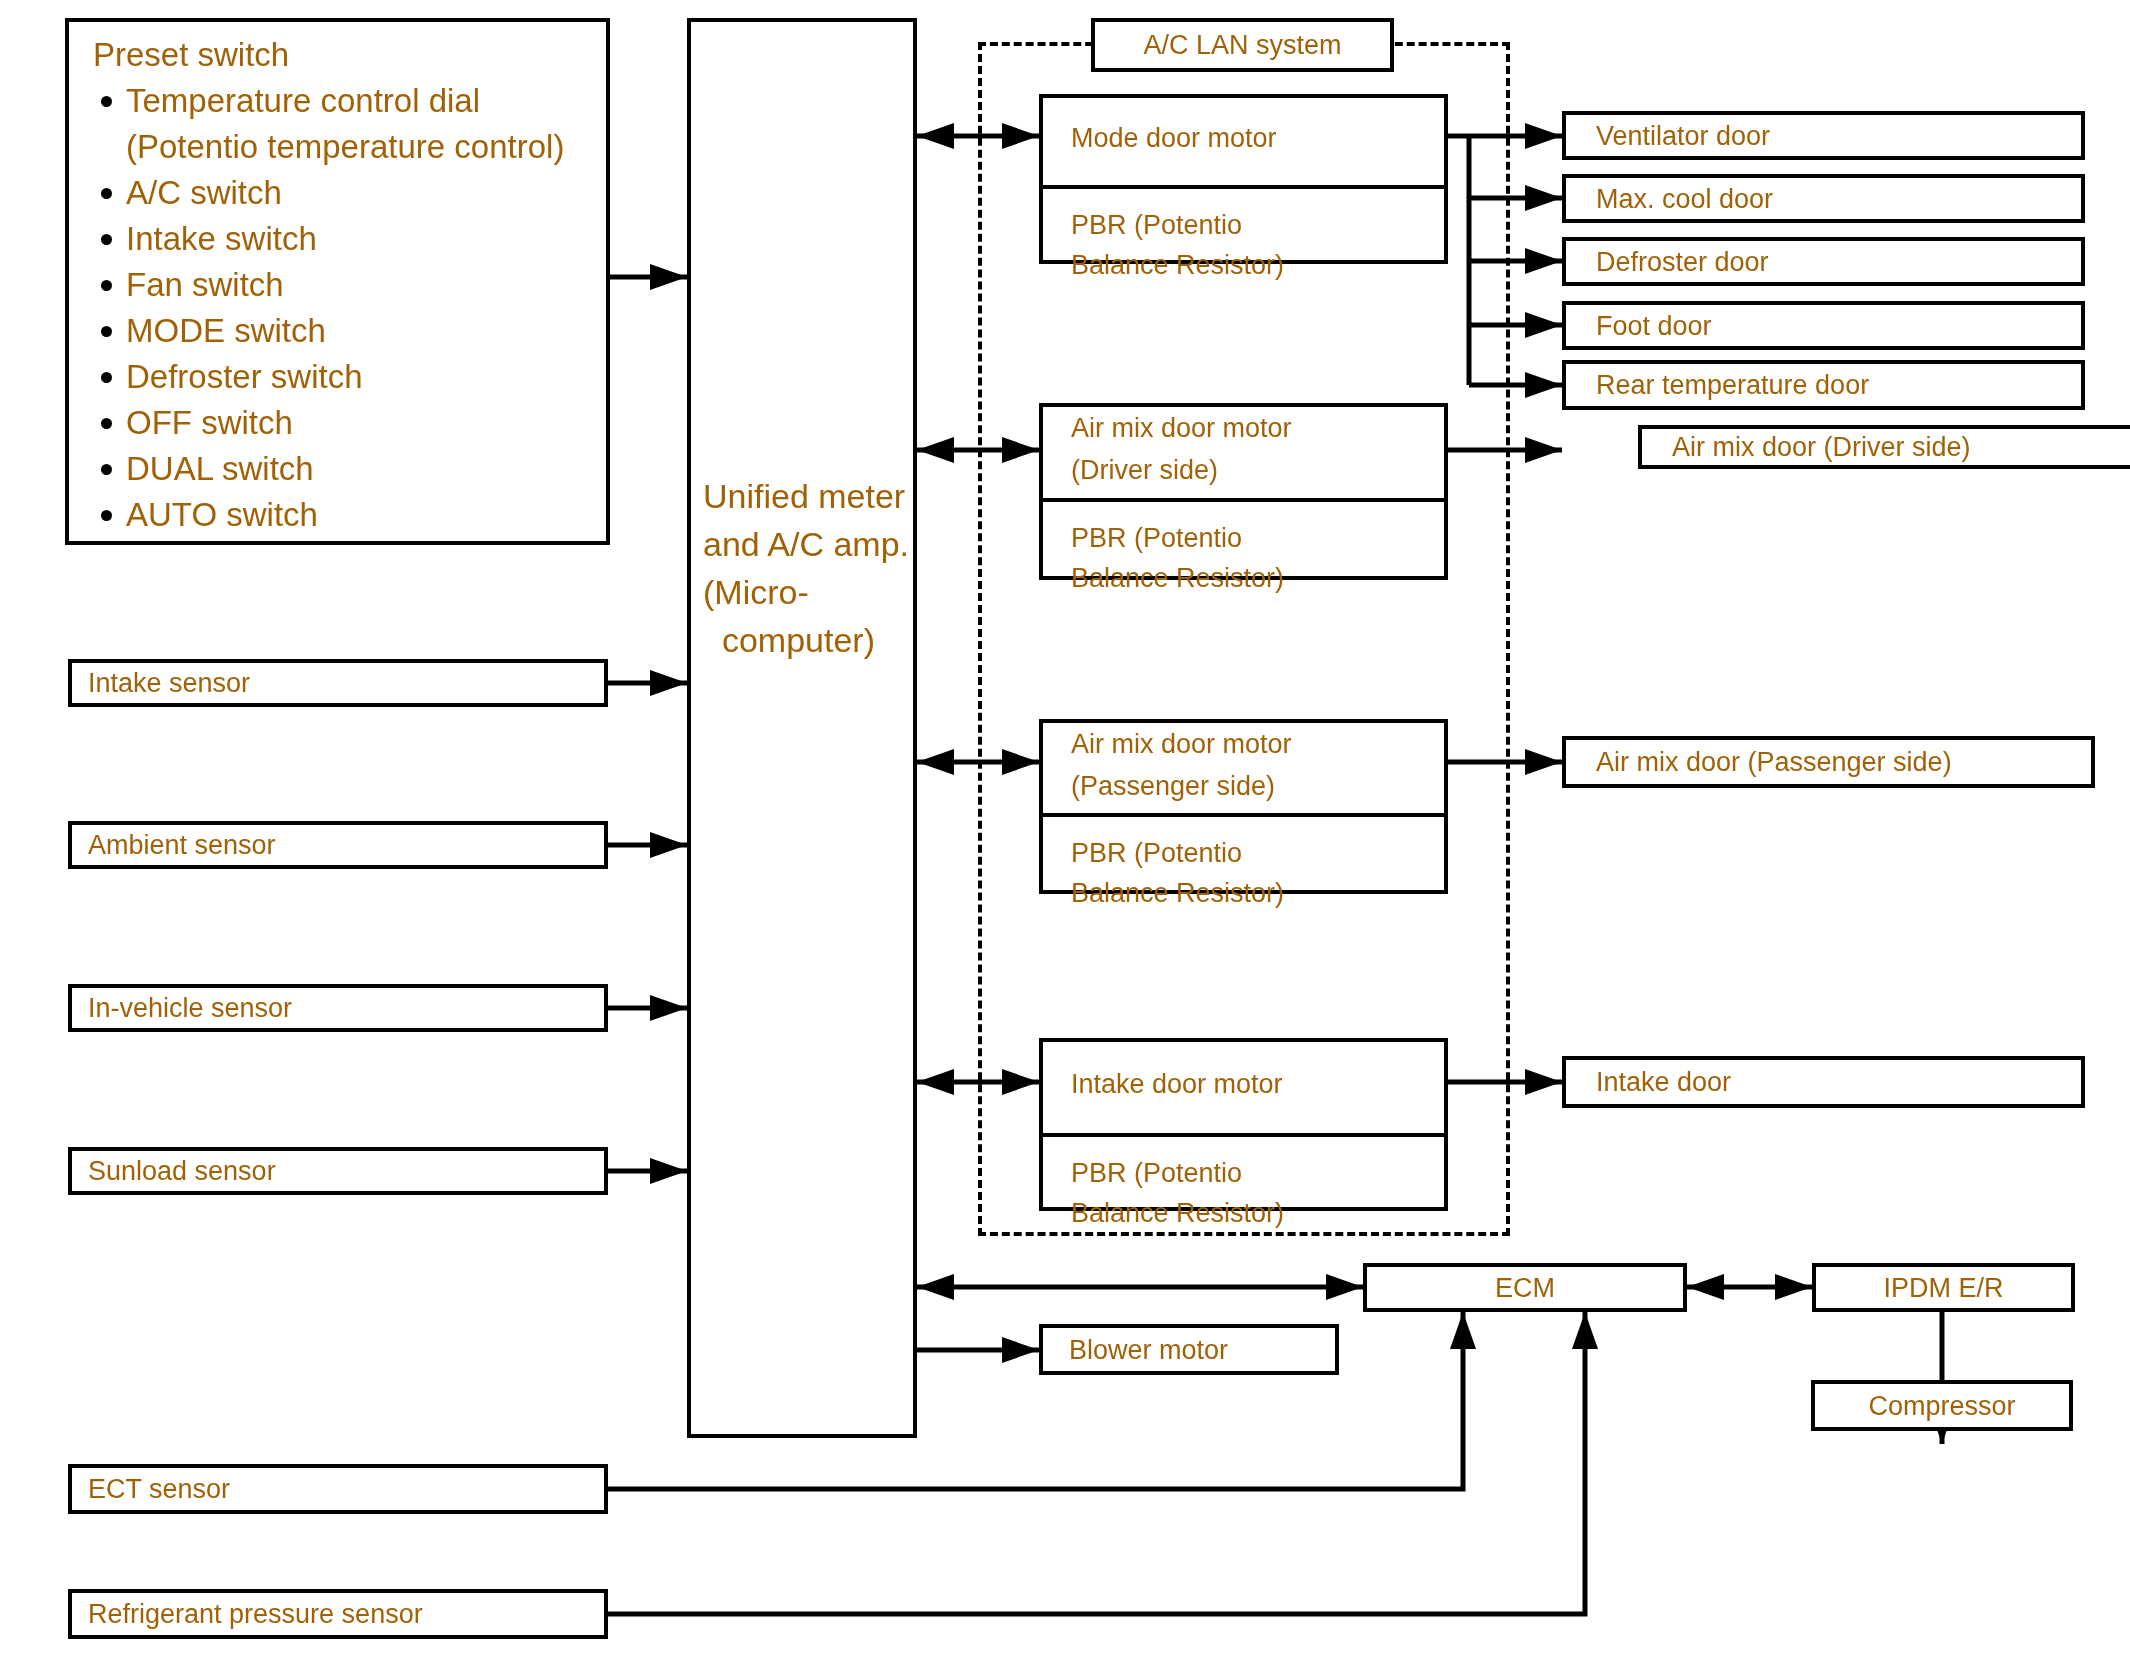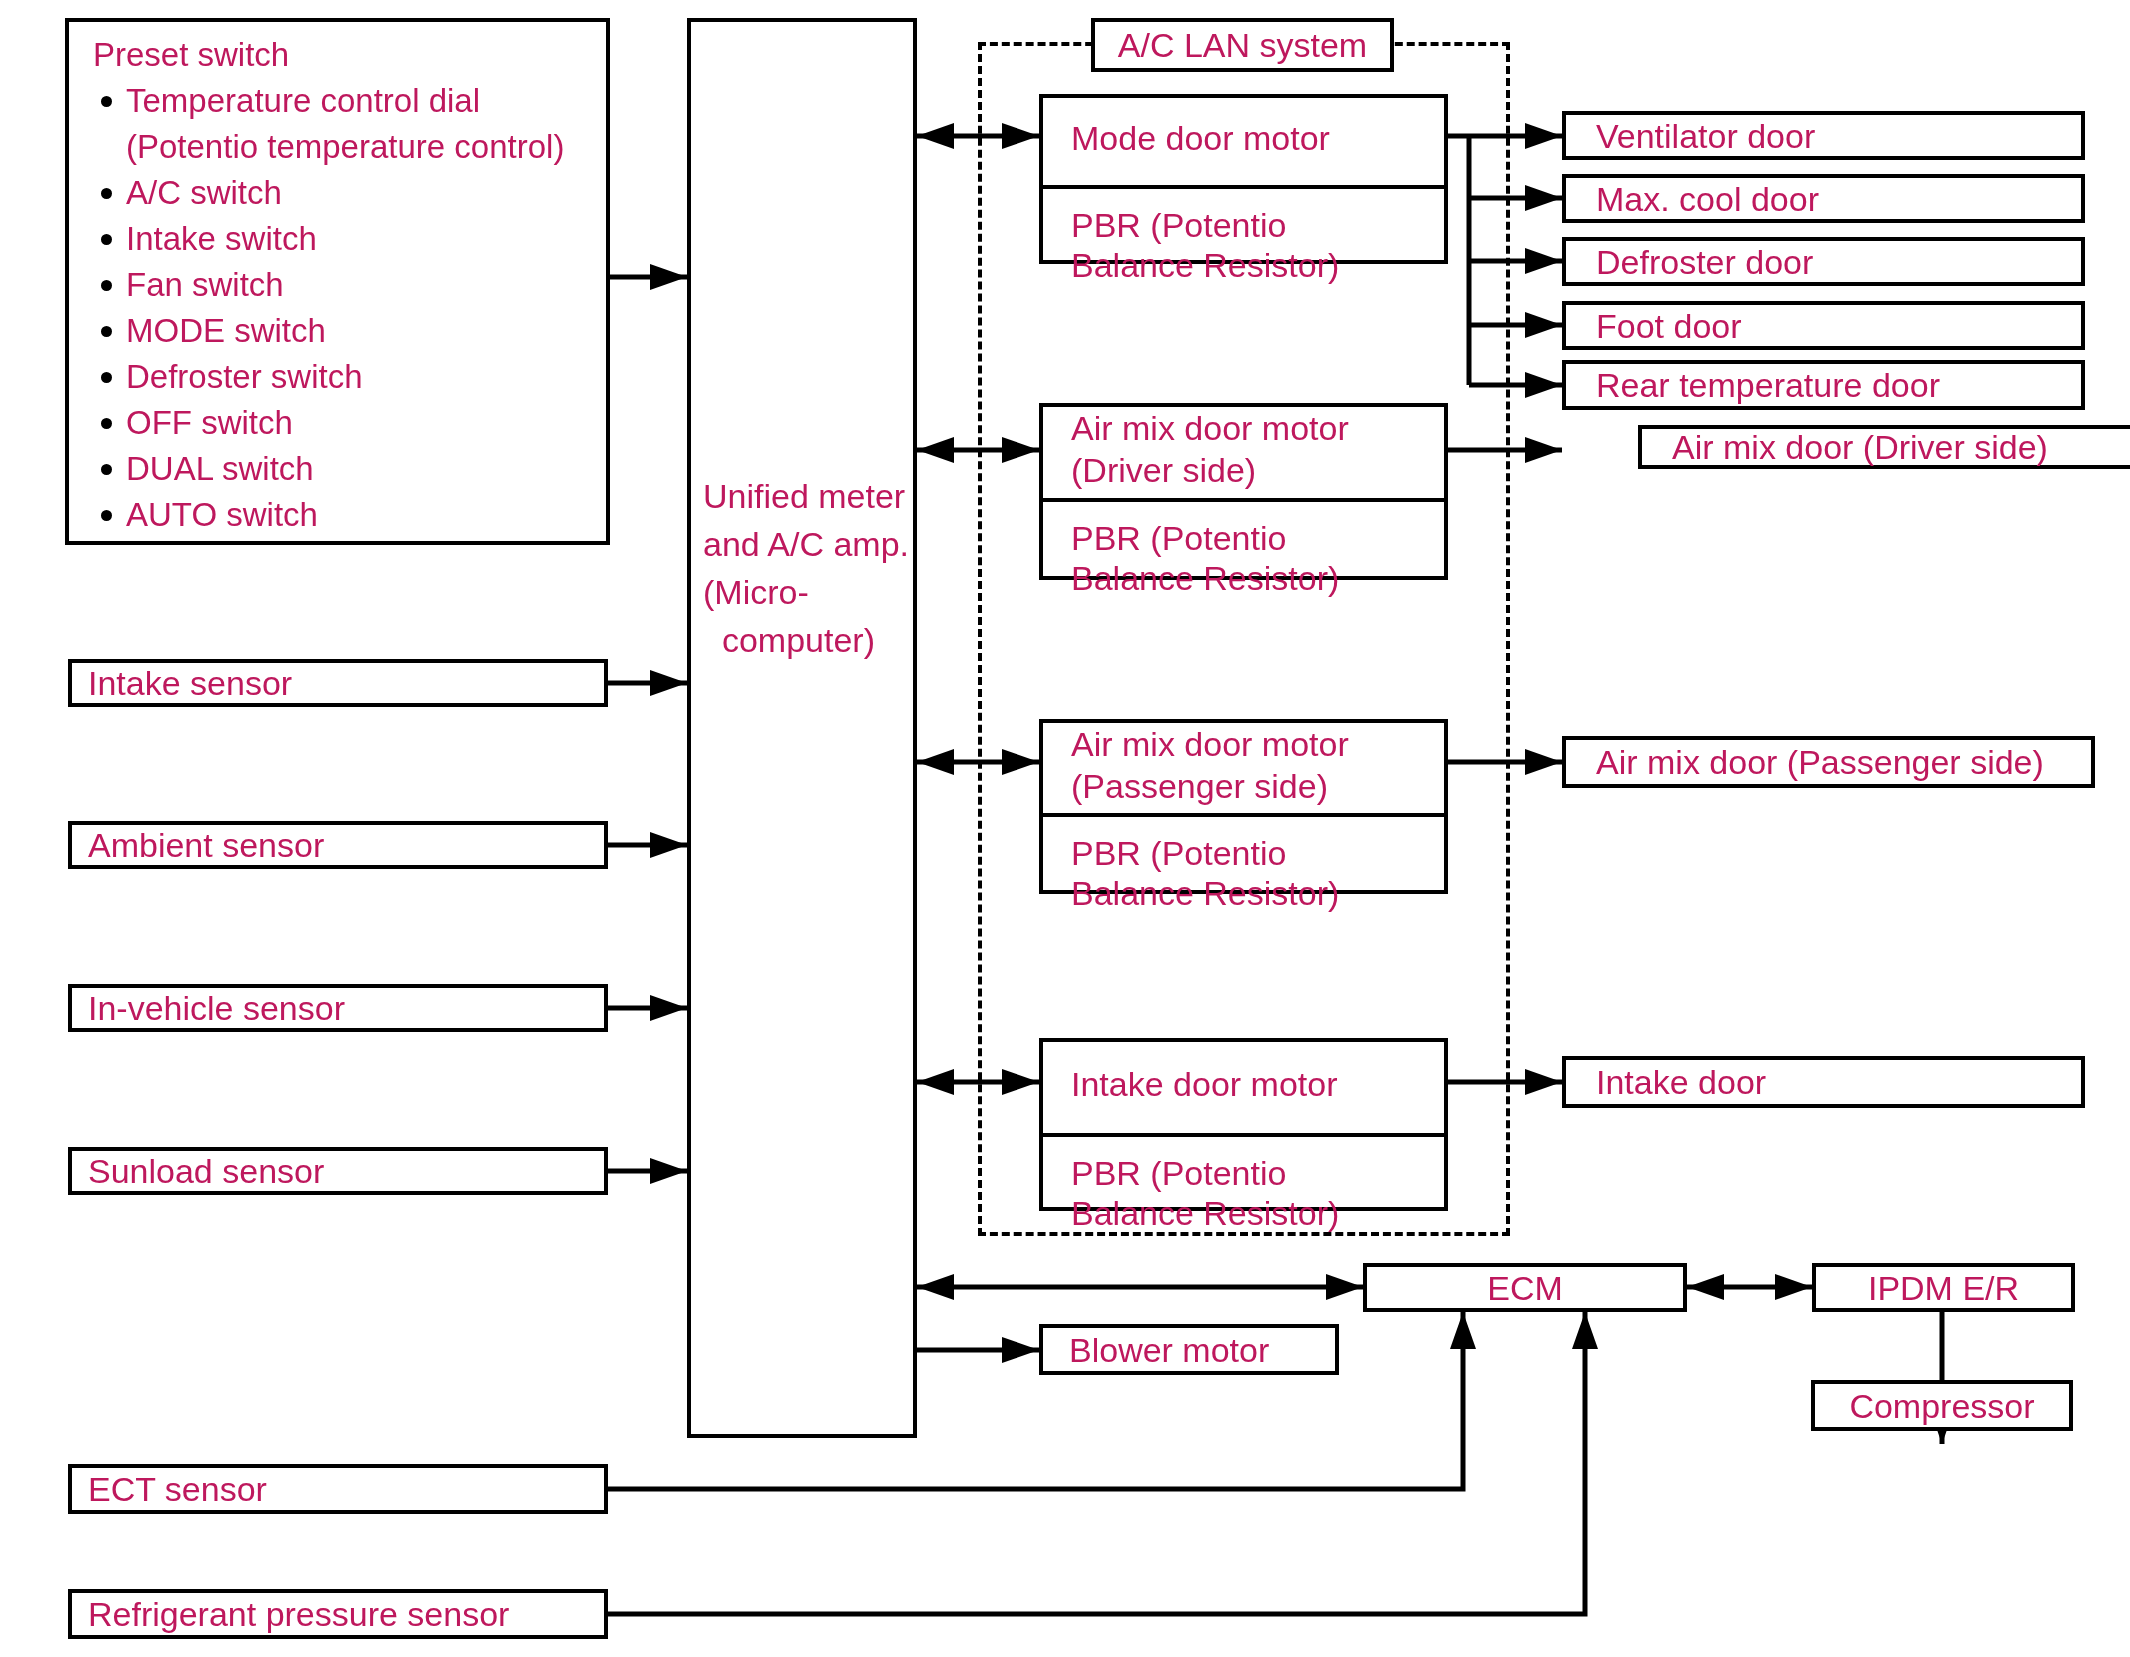--- a/index.html
+++ b/index.html
@@ -1,30 +1,30 @@
 <!DOCTYPE html>
 <html><head>
 <meta charset="utf-8">
 <style>
   html,body{margin:0;padding:0;background:#ffffff;}
   .canvas{
     position:relative;width:2130px;height:1657px;background:#ffffff;
     font-family:"Liberation Sans","DejaVu Sans",sans-serif;
-    color:#be185d;
+    color:#a16207;
   }
   svg.wires{position:absolute;left:0;top:0;z-index:1;}
   .box{
     position:absolute;background:#ffffff;border:4px solid #000;
     box-sizing:border-box;z-index:2;
   }
   .dashedbox{
     position:absolute;border:4px dashed #000;background:transparent;
     box-sizing:border-box;z-index:1;
   }
-  .lbl{font-size:34px;line-height:42px;white-space:nowrap;}
+  .lbl{font-size:27px;line-height:42px;white-space:nowrap;}
   .vcenter{display:flex;align-items:center;}
   .hcenter{justify-content:center;}
   .sensor{padding-left:16px;}
   .door{padding-left:30px;}
   .combo{display:flex;flex-direction:column;padding:0;gap:7px;}
   .combo .compart{
     flex:0 0 auto;display:flex;align-items:center;
     padding-left:28px;box-sizing:border-box;
   }
   .combo .compart .lbl{white-space:pre-wrap;}

